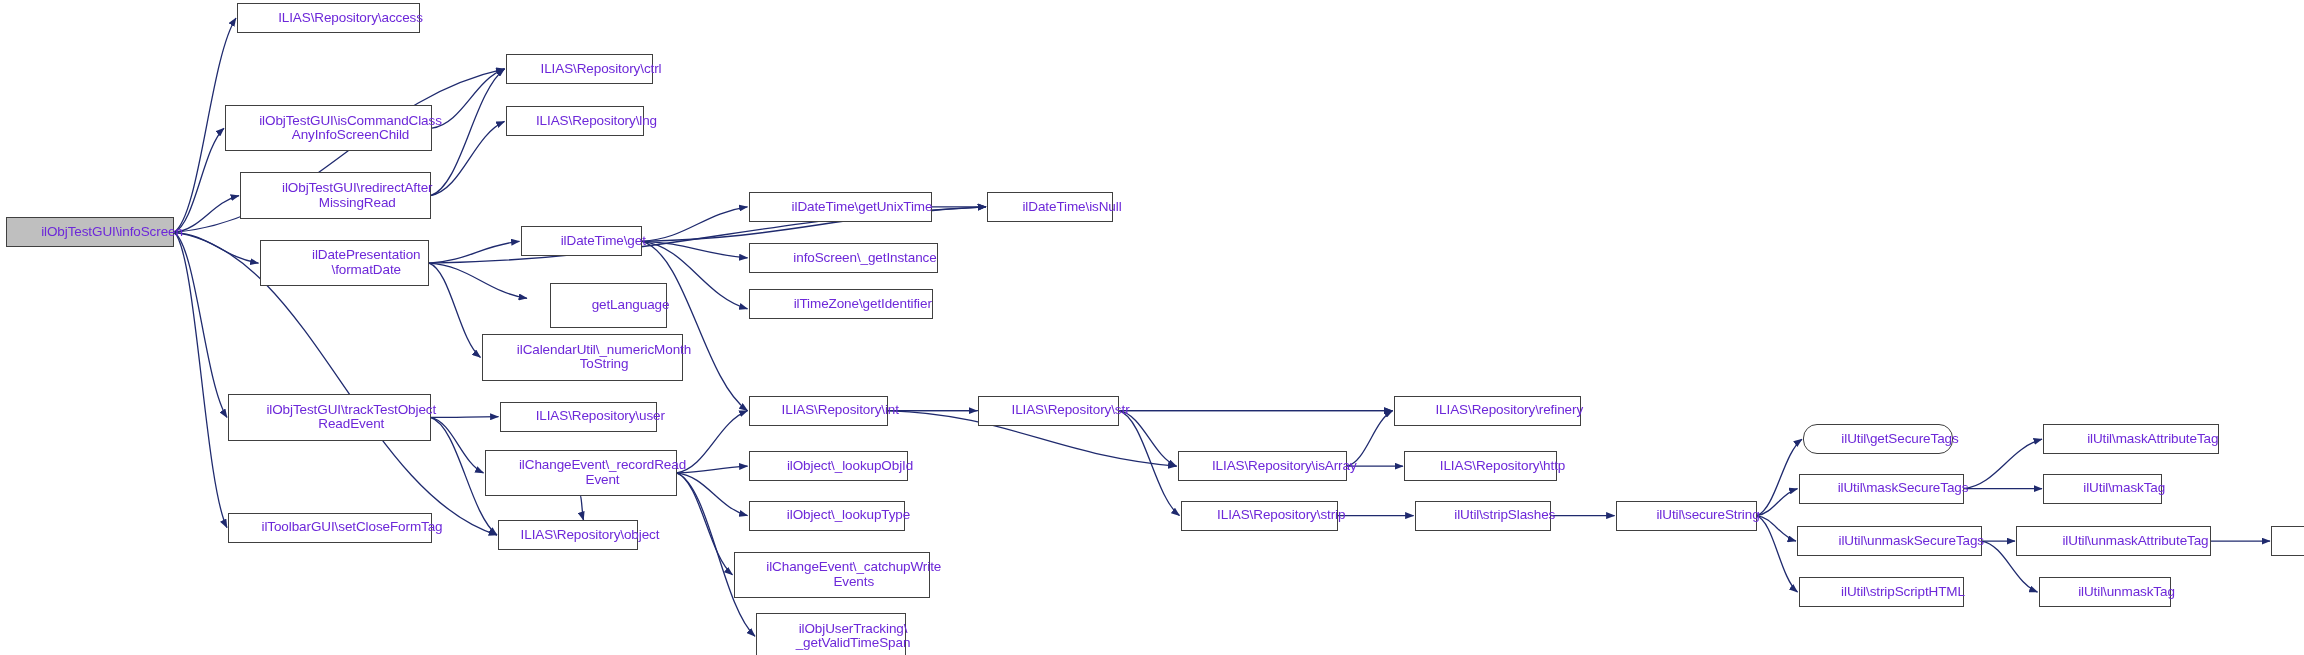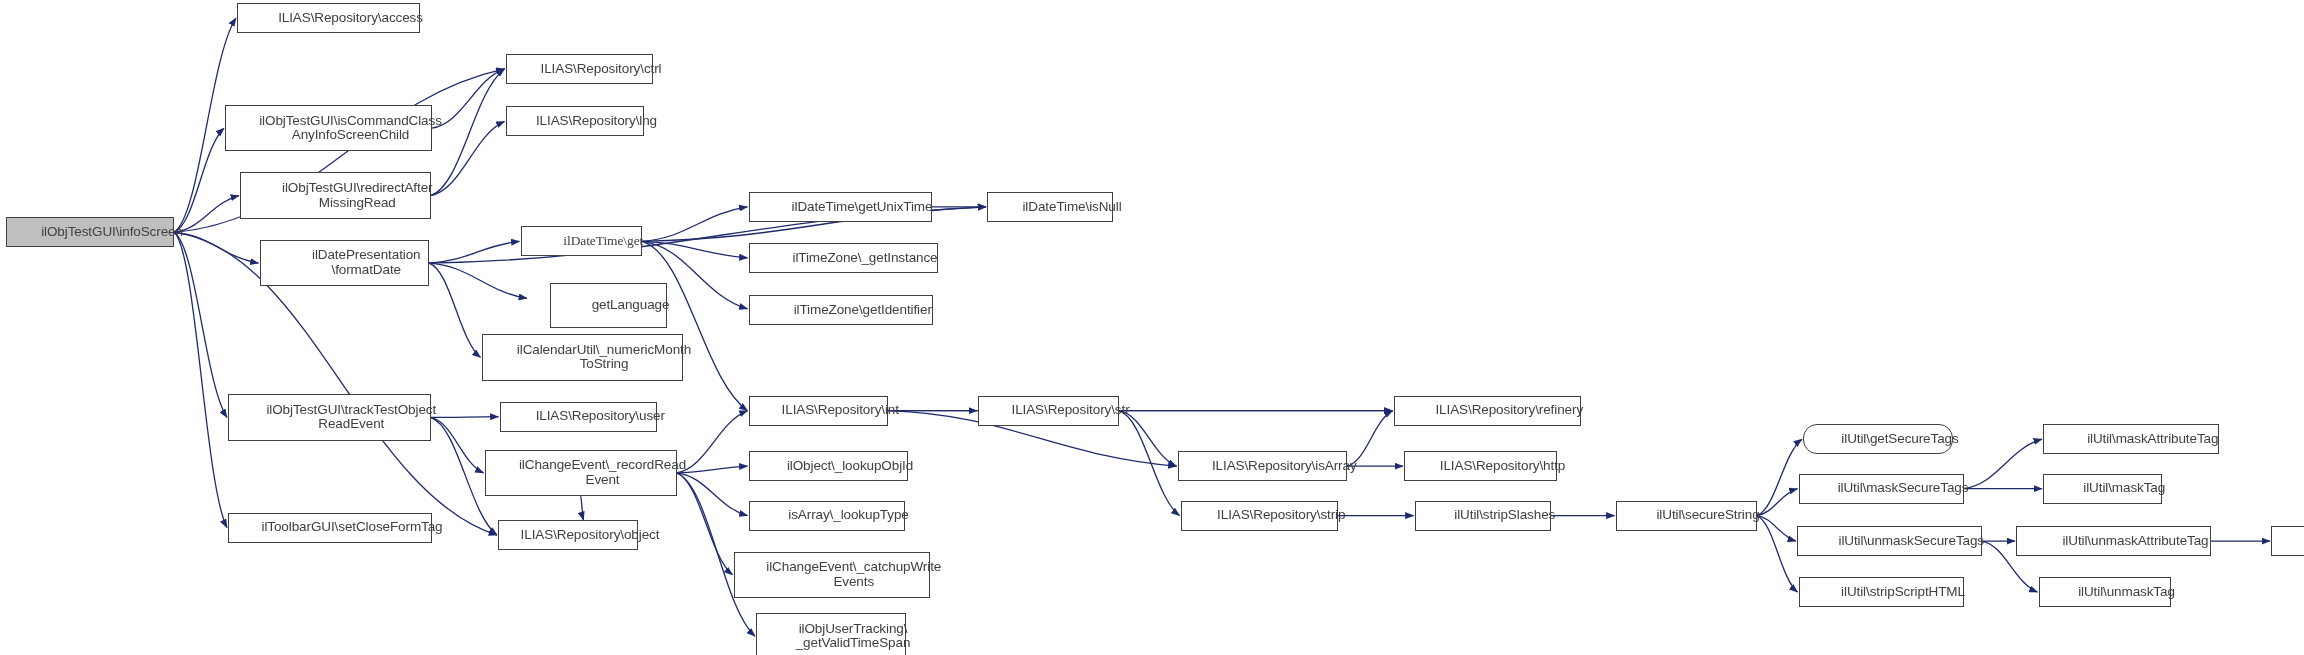--- a/index.html
+++ b/index.html
@@ -1,20 +1,20 @@
 <!DOCTYPE html>
 <html><head>
 <meta charset="utf-8">
 <style>
   html,body{margin:0;padding:0;background:#ffffff;}
   #canvas{position:relative;width:2304px;height:655px;background:#ffffff;
           font-family:"Liberation Sans","DejaVu Sans",sans-serif;}
   svg#edges{position:absolute;left:0;top:0;width:2304px;height:655px;overflow:visible;}
   .node{position:absolute;box-sizing:border-box;border:1px solid #404040;
-        background:#ffffff;color:#404040;display:flex;align-items:center;
+        background:#ffffff;color:#6d28d9;display:flex;align-items:center;
         justify-content:center;text-align:center;line-height:1.08;
         font-size:13.5px;letter-spacing:-0.1px;white-space:pre-line;z-index:2;padding-left:44px;}
   .node.root{background:#bfbfbf;border-color:#404040;}
   .node span{display:block;pointer-events:none;}
 </style>
 </head>
 <body>
 
 <div id="canvas">
   <svg id="edges" viewBox="0 0 2304 655" preserveAspectRatio="none">
@@ -79,42 +79,42 @@
       <div class="node" style="left: 505.5px; top: 53.9588px; width: 147px; height: 29.9771px;"><span>ILIAS\Repository\ctrl</span></div>
       <div class="node" style="left: 225px; top: 104.92px; width: 207px; height: 46.4645px;"><span>ilObjTestGUI\isCommandClass
 AnyInfoScreenChild</span></div>
       <div class="node" style="left: 505.5px; top: 106.419px; width: 138px; height: 29.9771px;"><span>ILIAS\Repository\lng</span></div>
       <div class="node" style="left: 240px; top: 172.368px; width: 190.5px; height: 46.4645px;"><span>ilObjTestGUI\redirectAfter
 MissingRead</span></div>
       <div class="node" style="left: 748.5px; top: 191.854px; width: 183px; height: 29.9771px;"><span>ilDateTime\getUnixTime</span></div>
       <div class="node" style="left: 987px; top: 191.854px; width: 126px; height: 29.9771px;"><span>ilDateTime\isNull</span></div>
       <div class="node" style="left: 259.5px; top: 239.817px; width: 169.5px; height: 46.4645px;"><span>ilDatePresentation
 \formatDate</span></div>
-      <div class="node" style="left: 520.5px; top: 226.327px; width: 121.5px; height: 29.9771px; font-family: Liberation Serif, serif;"><span>ilDateTime\get</span></div>
-      <div class="node" style="left: 748.5px; top: 242.815px; width: 189px; height: 29.9771px;"><span>ilTimeZone\_getInstance</span></div>
+      <div class="node" style="left: 520.5px; top: 226.327px; width: 121.5px; height: 29.9771px;"><span>ilDateTime\get</span></div>
+      <div class="node" style="left: 748.5px; top: 242.815px; width: 189px; height: 29.9771px;"><span>infoScreen\_getInstance</span></div>
       <div class="node" style="left: 528px; top: 283.284px; width: 117px; height: 45px; margin-left: 22px;"><span>getLanguage</span></div>
-      <div class="node" style="left: 748.5px; top: 295px; width: 184.5px; height: 29.9771px; text-align: center;"><span>ilTimeZone\getIdentifier</span></div>
+      <div class="node" style="left: 748.5px; top: 289px; width: 184.5px; height: 29.9771px; text-align: center;"><span>ilTimeZone\getIdentifier</span></div>
       <div class="node" style="left: 481.5px; top: 334.245px; width: 201px; height: 46.4645px;"><span>ilCalendarUtil\_numericMonth
 ToString</span></div>
       <div class="node" style="left: 228px; top: 394.199px; width: 202.5px; height: 46.4645px;"><span>ilObjTestGUI\trackTestObject
 ReadEvent</span></div>
       <div class="node" style="left: 499.5px; top: 401.693px; width: 157.5px; height: 29.9771px;"><span>ILIAS\Repository\user</span></div>
       <div class="node" style="left: 748.5px; top: 395.698px; width: 139.5px; height: 29.9771px;"><span>ILIAS\Repository\int</span></div>
       <div class="node" style="left: 978px; top: 395.698px; width: 141px; height: 29.9771px;"><span>ILIAS\Repository\str</span></div>
       <div class="node" style="left: 1393.5px; top: 395.698px; width: 187.5px; height: 29.9771px;"><span>ILIAS\Repository\refinery</span></div>
       <div class="node" style="left: 484.5px; top: 449.657px; width: 192px; height: 46.4645px;"><span>ilChangeEvent\_recordRead
 Event</span></div>
       <div class="node" style="left: 748.5px; top: 451.156px; width: 159px; height: 29.9771px; text-align: center;"><span>ilObject\_lookupObjId</span></div>
       <div class="node" style="left: 1177.5px; top: 451.156px; width: 169.5px; height: 29.9771px; justify-content: center;"><span>ILIAS\Repository\isArray</span></div>
       <div class="node" style="left: 1404px; top: 451.156px; width: 153px; height: 29.9771px;"><span>ILIAS\Repository\http</span></div>
       <div class="node" style="left: 1803px; top: 424.176px; width: 150px; height: 29.9771px; border-radius: 14px;"><span>ilUtil\getSecureTags</span></div>
       <div class="node" style="left: 2043px; top: 424.176px; width: 175.5px; height: 29.9771px;"><span>ilUtil\maskAttributeTag</span></div>
       <div class="node" style="left: 1798.5px; top: 473.638px; width: 165px; height: 29.9771px;"><span>ilUtil\maskSecureTags</span></div>
       <div class="node" style="left: 2043px; top: 473.638px; width: 118.5px; height: 29.9771px;"><span>ilUtil\maskTag</span></div>
-      <div class="node" style="left: 748.5px; top: 500.618px; width: 156px; height: 29.9771px;"><span>isArray\_lookupType</span></div>
+      <div class="node" style="left: 748.5px; top: 500.618px; width: 156px; height: 29.9771px;"><span>ilObject\_lookupType</span></div>
       <div class="node" style="left: 498px; top: 520.103px; width: 140px; height: 29.9771px;"><span>ILIAS\Repository\object</span></div>
       <div class="node" style="left: 228px; top: 512.609px; width: 204px; height: 29.9771px;"><span>ilToolbarGUI\setCloseFormTag</span></div>
       <div class="node" style="left: 1180.5px; top: 500.618px; width: 157.5px; height: 29.9771px;"><span>ILIAS\Repository\strip</span></div>
       <div class="node" style="left: 1414.5px; top: 500.618px; width: 136.5px; height: 29.9771px;"><span>ilUtil\stripSlashes</span></div>
       <div class="node" style="left: 1615.5px; top: 500.618px; width: 141px; height: 29.9771px;"><span>ilUtil\secureString</span></div>
       <div class="node" style="left: 1797px; top: 526.098px; width: 184.5px; height: 29.9771px;"><span>ilUtil\unmaskSecureTags</span></div>
       <div class="node" style="left: 2016px; top: 526.098px; width: 195px; height: 29.9771px;"><span>ilUtil\unmaskAttributeTag</span></div>
       <div class="node" style="left: 2271px; top: 526.098px; width: 129px; height: 29.9771px;"><span>ilUtil\secureLink</span></div>
       <div class="node" style="left: 733.5px; top: 551.579px; width: 196.5px; height: 46.4645px;"><span>ilChangeEvent\_catchupWrite
 Events</span></div>

